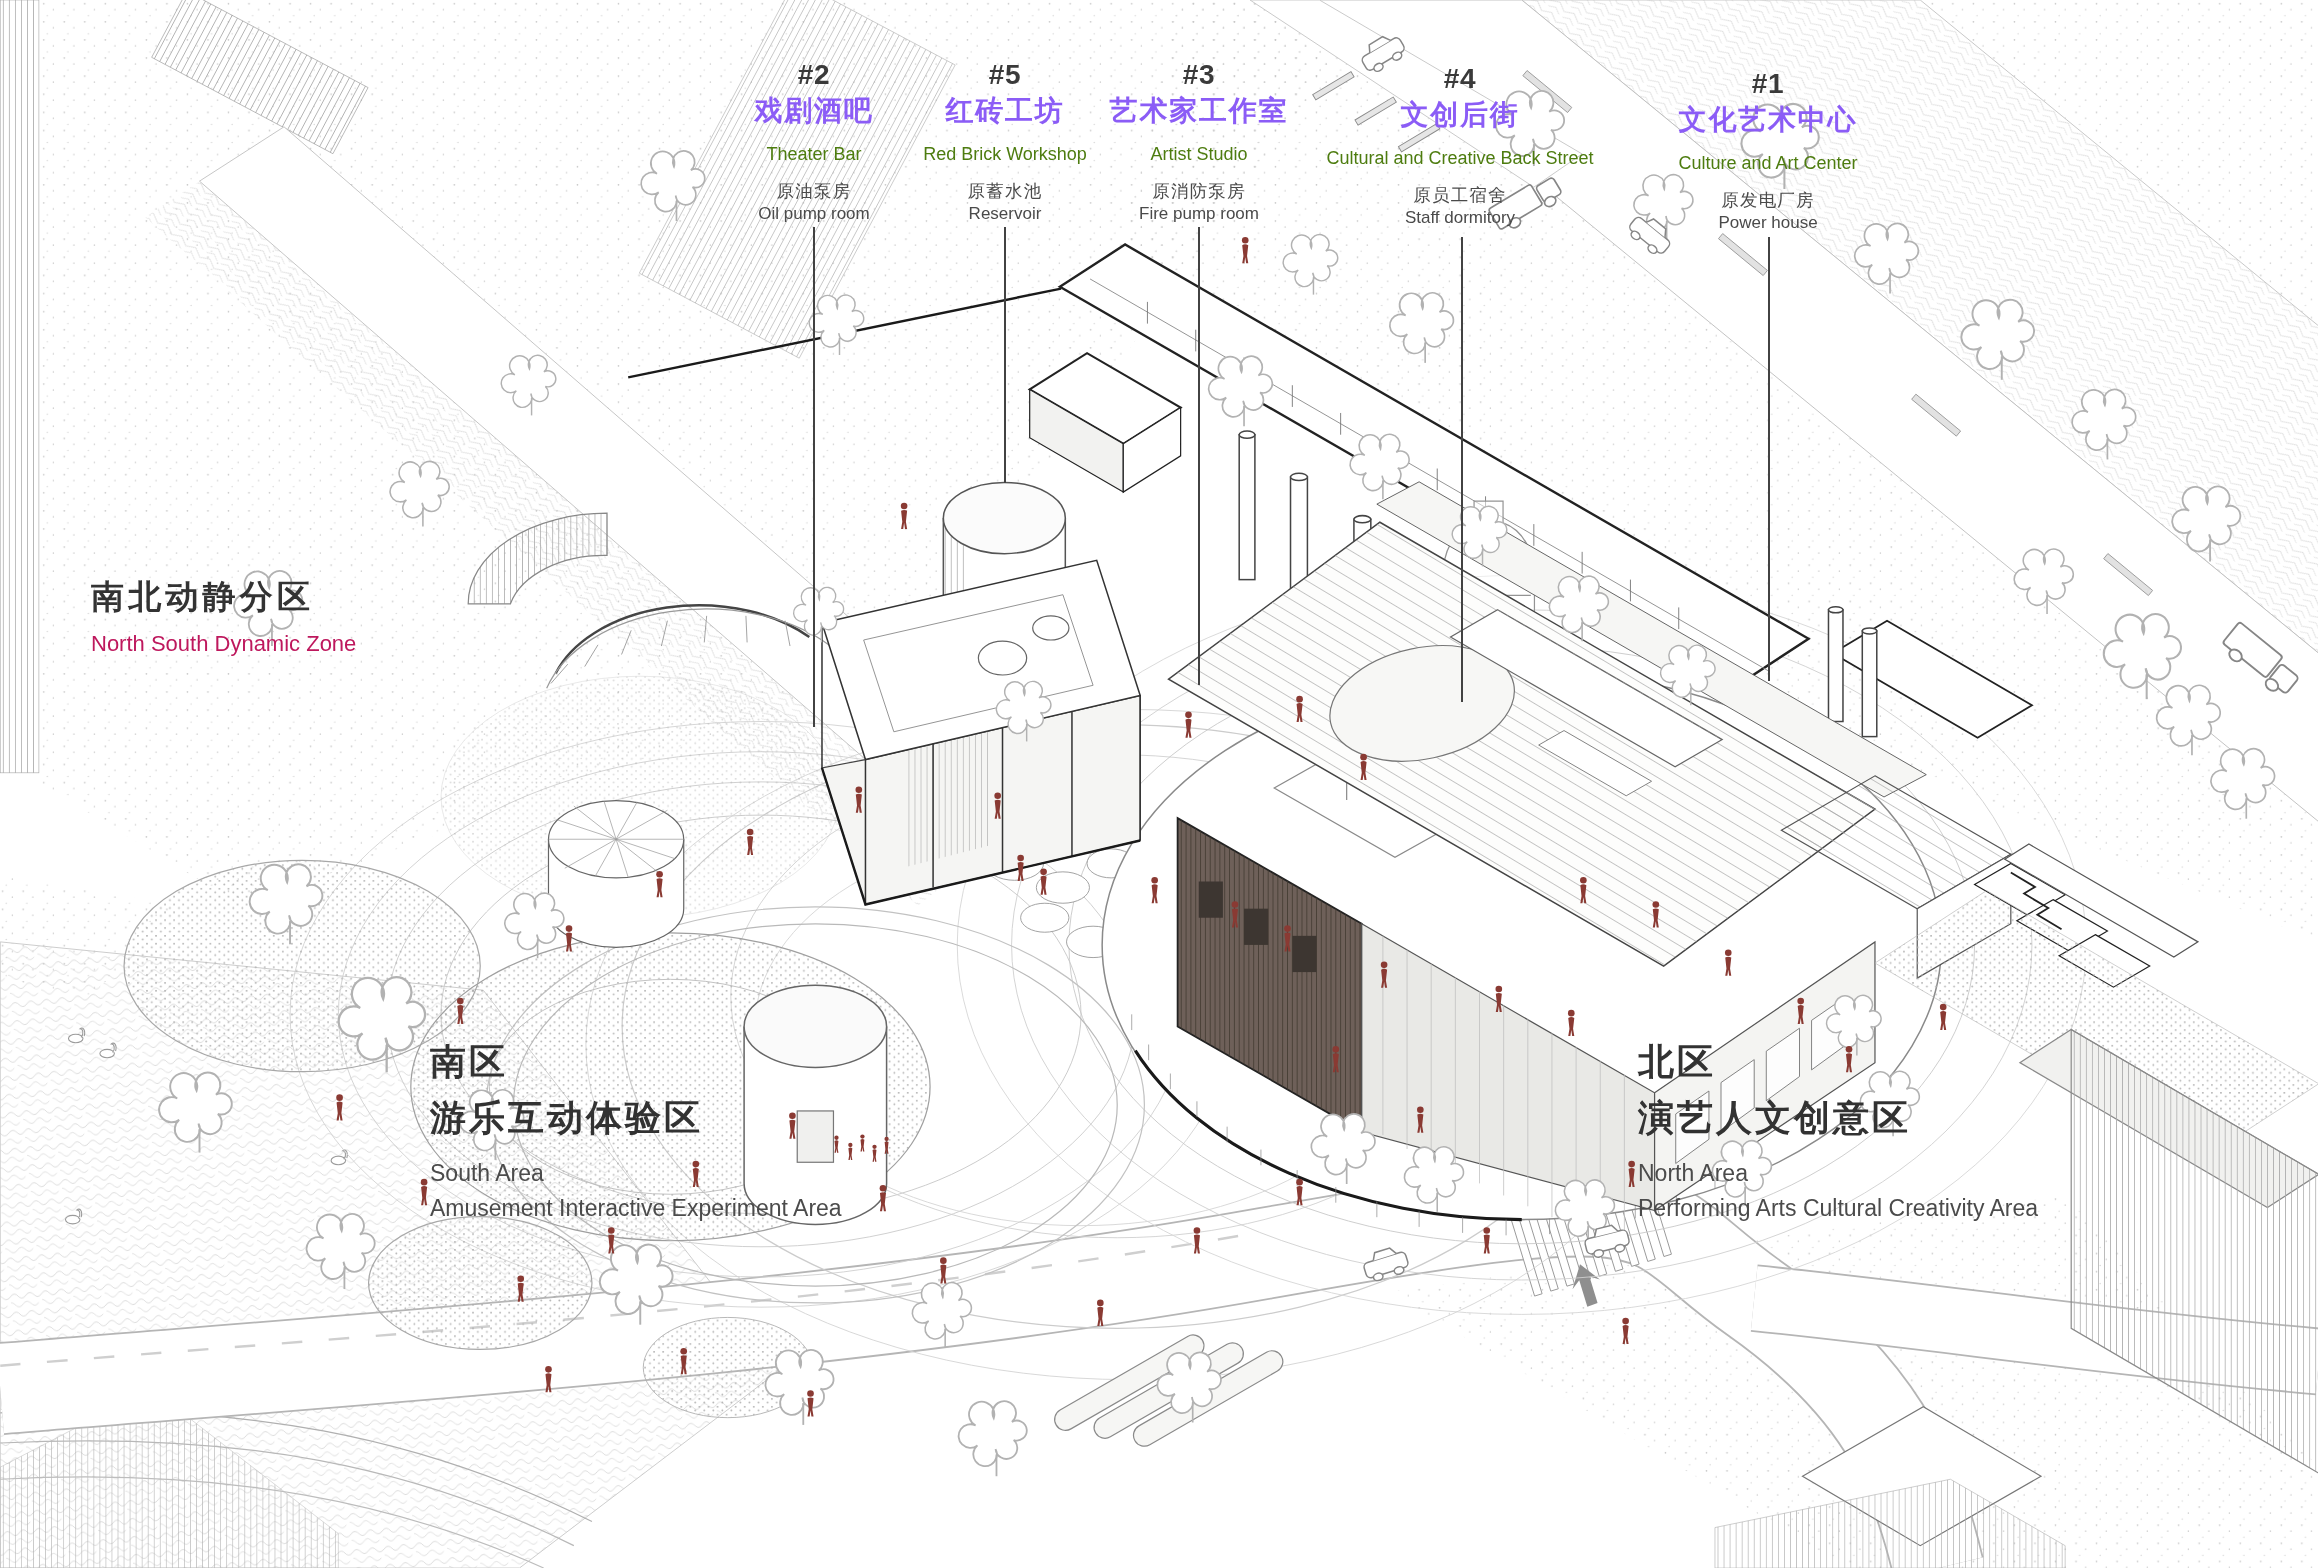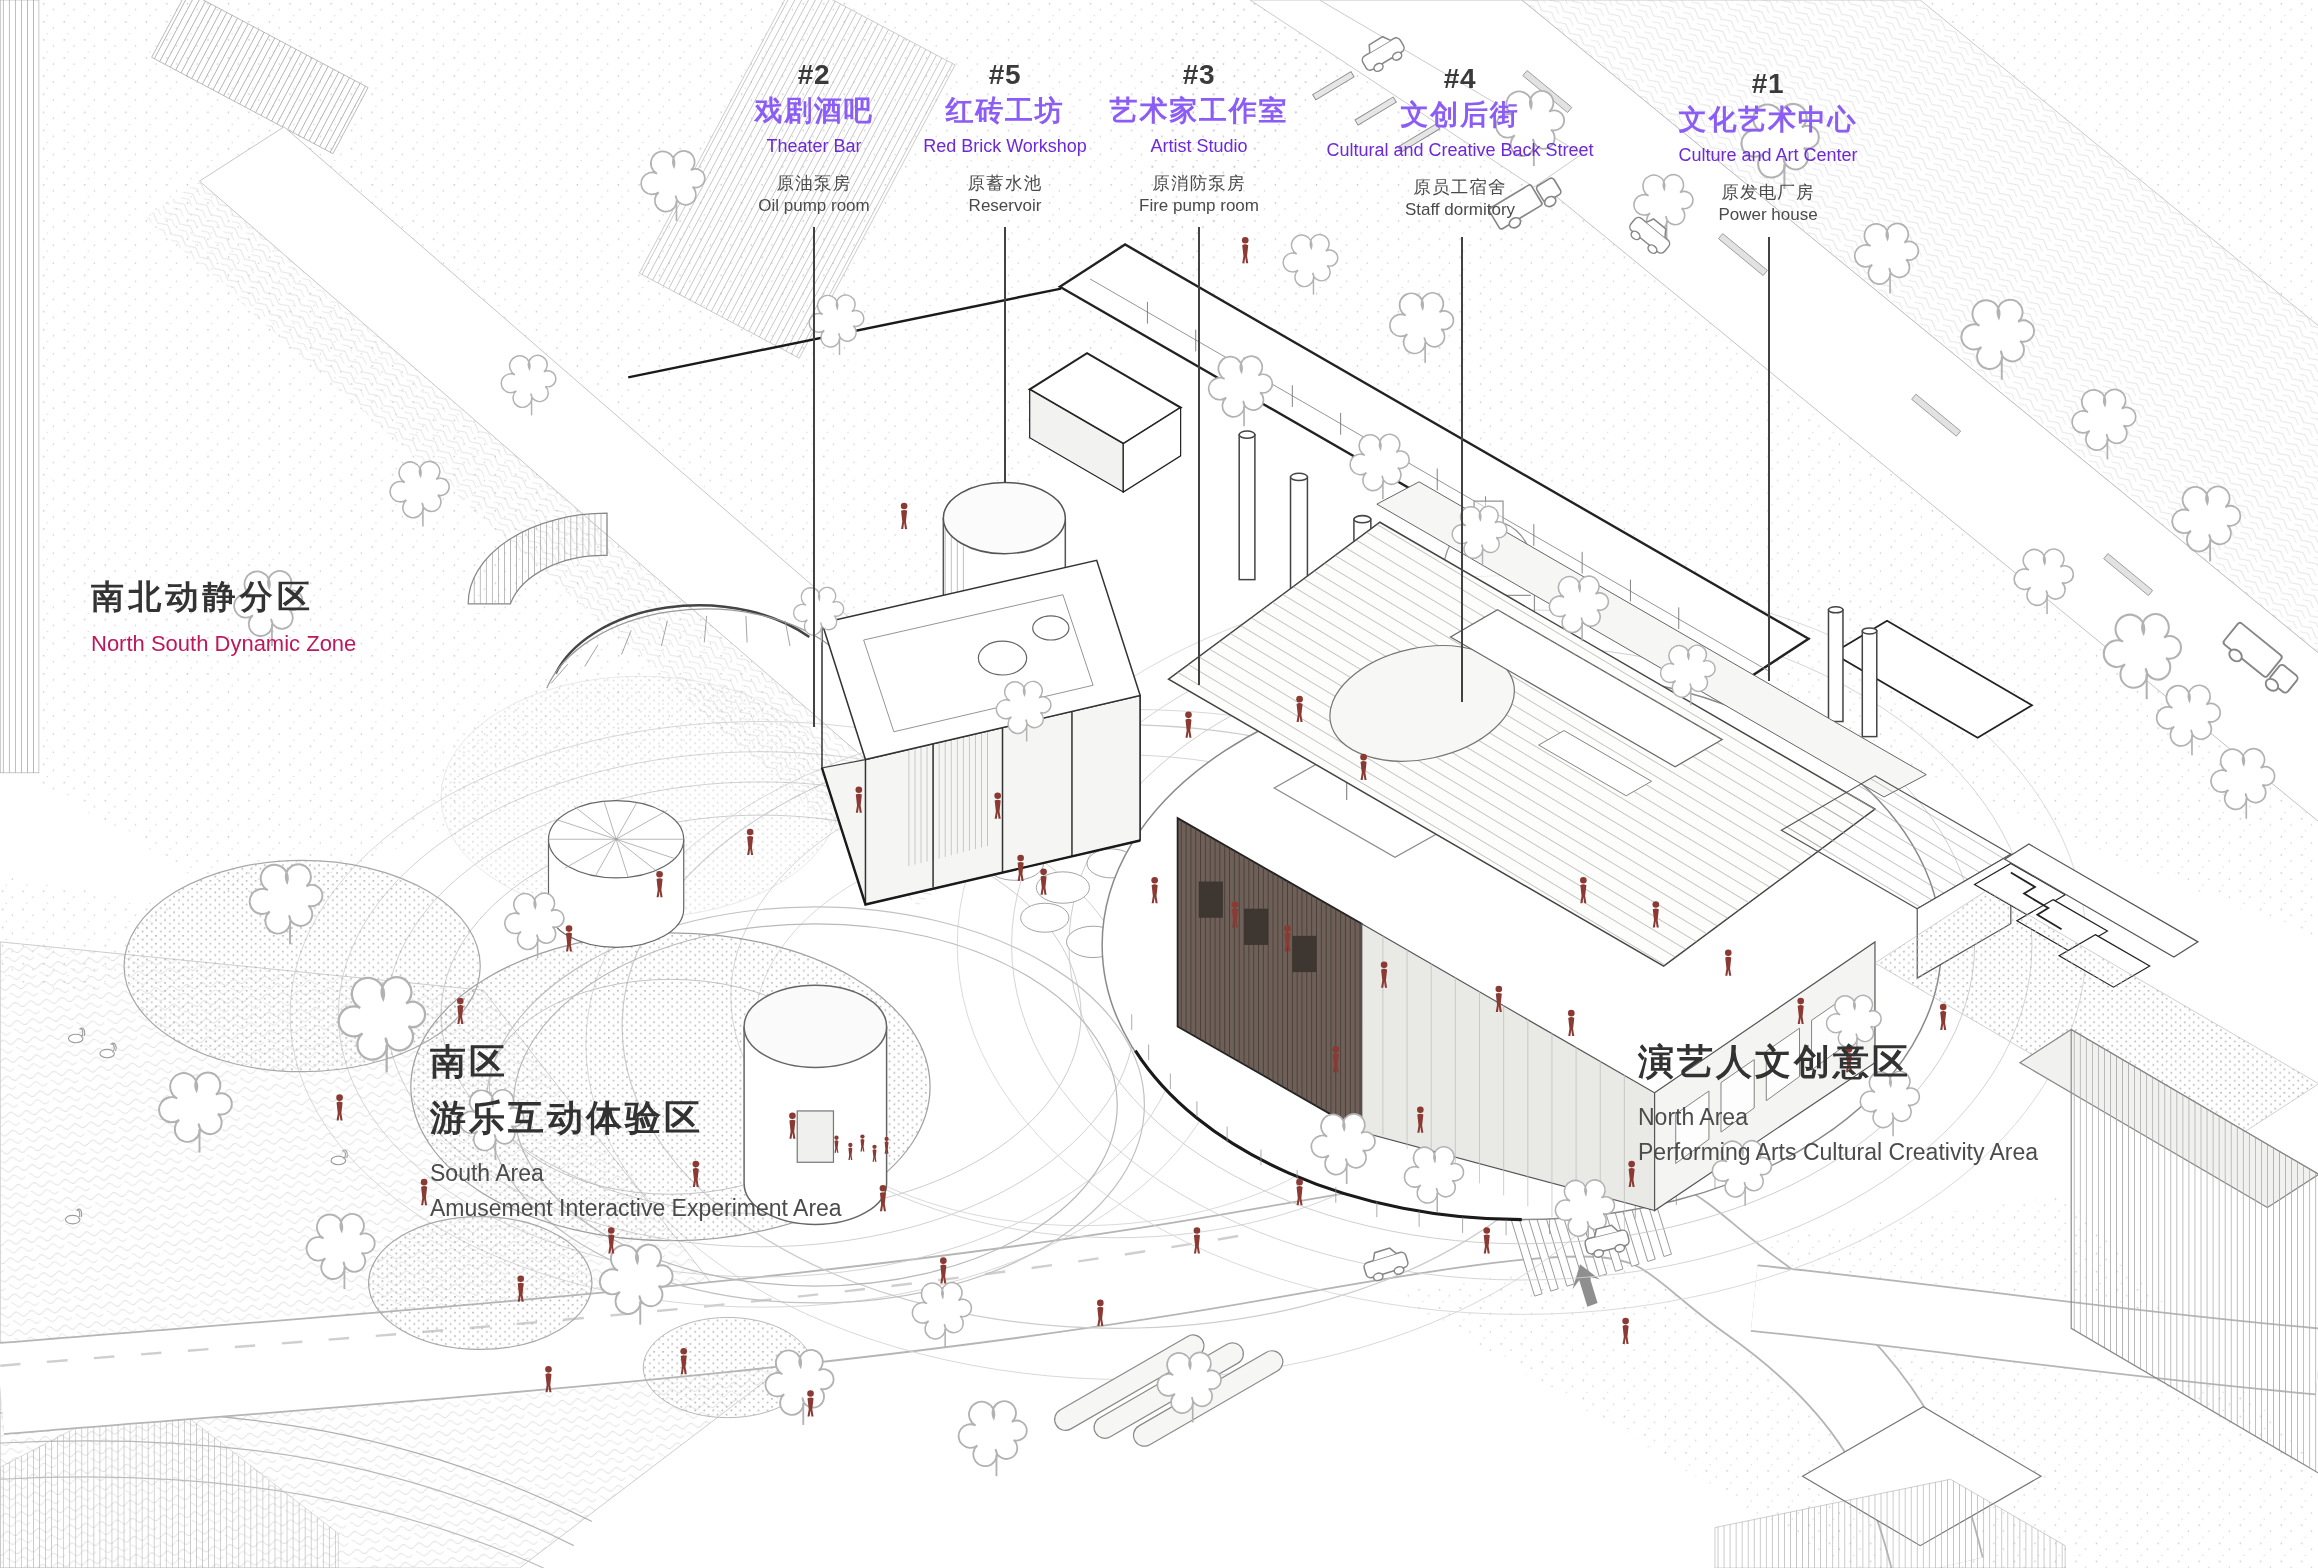--- a/index.html
+++ b/index.html
@@ -4,21 +4,21 @@
 <style>
   html,body{margin:0;padding:0;background:#ffffff;}
   body{width:2319px;height:1568px;position:relative;overflow:hidden;
        font-family:"Liberation Sans","DejaVu Sans",sans-serif;color:#3a3a3a;}
   .stage{position:absolute;inset:0;}
   svg.drawing{position:absolute;left:0;top:0;}
   .overlay{position:absolute;left:0;top:0;width:100%;height:100%;pointer-events:none;}
   .bldg-label{position:absolute;transform:translateX(-50%);text-align:center;line-height:1.12;white-space:nowrap;}
   .bldg-label .num{font-size:28px;font-weight:700;color:#3a3a3a;letter-spacing:0.6px;}
   .bldg-label .zh{font-size:28px;font-weight:700;color:#8b5cf6;letter-spacing:1.8px;margin-top:4.8px;}
-  .bldg-label .en{font-size:18px;color:#6d28d9;margin-top:9px;}
+  .bldg-label .en{font-size:18px;color:#4d7c0f;margin-top:17px;}
   .bldg-label .fzh{font-size:17.5px;color:#4a4a4a;letter-spacing:1.2px;margin-top:18px;}
   .bldg-label .fen{font-size:17px;color:#4a4a4a;margin-top:3px;}
   .leader{position:absolute;width:1.8px;background:#424242;}
   .zone-divider{position:absolute;white-space:nowrap;margin-left:8px;}
   .zone-divider .zh{font-size:33px;font-weight:700;letter-spacing:4.2px;color:#333333;}
   .zone-divider .en{font-size:22px;color:#be185d;margin-top:11px;}
   .zone-big{position:absolute;white-space:nowrap;}
   .zone-big .zh{font-size:36px;font-weight:700;letter-spacing:3px;line-height:56px;color:#323232;}
   .zone-big .en{font-size:23px;line-height:35px;color:#4b4b4b;margin-top:9.7px;}
 </style>
@@ -493,20 +493,21 @@
     <div class="zh">南北动静分区</div>
     <div class="en">North South Dynamic Zone</div>
   </div>
   <div class="zone-big" style="left:430px;top:1034px;">
     <div class="zh">南区</div>
     <div class="zh">游乐互动体验区</div>
     <div class="en">South Area</div>
     <div class="en" style="margin-top:0;">Amusement Interactive Experiment Area</div>
   </div>
   <div class="zone-big" style="left:1638px;top:1034px;">
+    <div class="zh">北区</div>
     <div class="zh">演艺人文创意区</div>
     <div class="en">North Area</div>
     <div class="en" style="margin-top:0;">Performing Arts Cultural Creativity Area</div>
   </div>
 </div>
 
 </div>
 
 
 </body></html>

